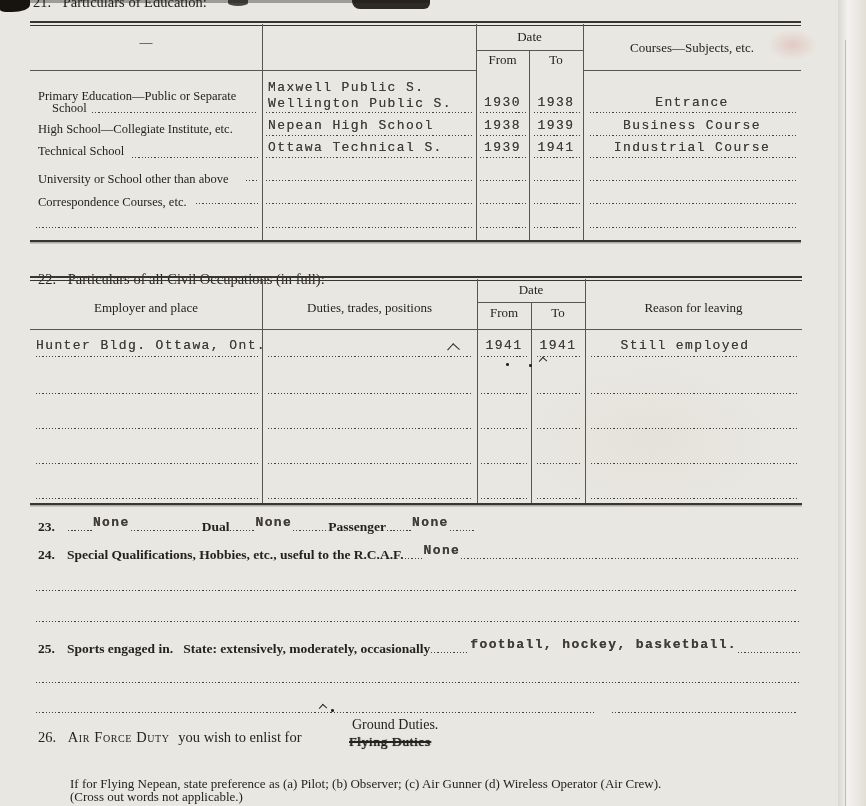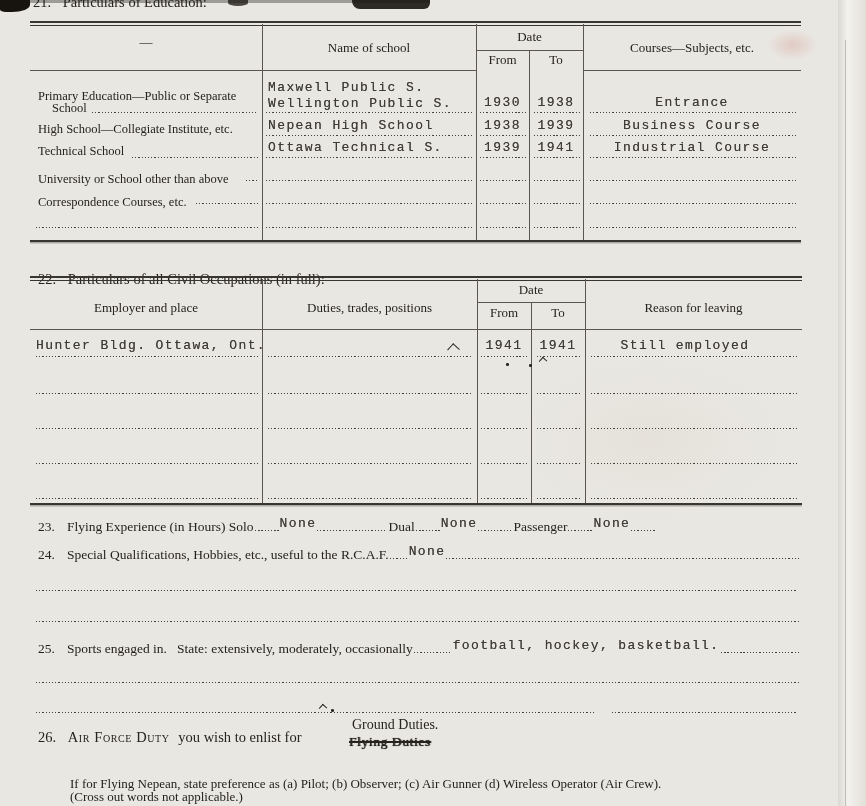--- a/index.html
+++ b/index.html
@@ -10,21 +10,21 @@
   .hdr{font-size:13px;text-align:center;white-space:nowrap;}
   .ttl{font-size:14.5px;white-space:nowrap;}
   .t{font-family:"Liberation Mono","DejaVu Sans Mono",monospace;font-size:13px;letter-spacing:1.4px;
      color:#3f3b37;white-space:nowrap;text-shadow:0 0 .5px rgba(63,59,55,.75);}
   .c{text-align:center;}
   .vl{width:1px;background:#5a554d;}
   .hl{height:1px;background:#5a554d;}
   .dot{height:1.4px;background-image:repeating-linear-gradient(90deg,#45413b 0 1.3px,transparent 1.3px 3.2px);}
   .dbl{height:2px;border-top:2px solid #39362f;border-bottom:1px solid #39362f;}
   .thick{height:2px;background:#39362f;box-shadow:0 1.5px 0 rgba(57,54,47,.35);}
-  .fx{display:flex;align-items:flex-end;white-space:nowrap;font-size:13.5px;}
+  .fx{display:flex;align-items:flex-start;white-space:nowrap;font-size:13.5px;font-weight:bold;}
   .fx .num{margin-right:12px;}
   .lead{height:1.4px;align-self:flex-end;margin:0 1px 4px;flex:0 0 auto;
         background-image:repeating-linear-gradient(90deg,#45413b 0 1.3px,transparent 1.3px 3.2px);}
   .lead.gr{flex:1 1 auto;}
   .tv{position:relative;top:-4px;}
   .caps{font-variant:small-caps;letter-spacing:.6px;}
   .rest{margin-left:5px;}
   .strike{text-decoration:line-through;text-decoration-thickness:1.5px;letter-spacing:.6px;
           text-shadow:0 0 1px rgba(40,38,34,.9),.8px 0 0 rgba(40,38,34,.55);}
   .caretmark{width:8px;height:8px;border-left:1.6px solid #2a2822;border-top:1.6px solid #2a2822;
@@ -55,21 +55,20 @@
   <div class="abs thick" style="left:30px;top:240px;width:771px;"></div>
   <div class="abs vl" style="left:262px;top:24px;height:216px;"></div>
   <div class="abs vl" style="left:476px;top:24px;height:216px;"></div>
   <div class="abs vl" style="left:529px;top:51px;height:189px;"></div>
   <div class="abs vl" style="left:583px;top:24px;height:216px;"></div>
   <div class="abs hl" style="left:476px;top:50px;width:107px;"></div>
   <div class="abs hl" style="left:30px;top:70px;width:446px;"></div>
   <div class="abs hl" style="left:583px;top:70px;width:218px;"></div>
 
   <div class="abs hdr" style="left:30px;top:34px;width:232px;">—</div>
-  <div class="abs hdr" style="left:262px;top:40px;width:214px;">Name of school</div>
   <div class="abs hdr" style="left:476px;top:29px;width:107px;">Date</div>
   <div class="abs hdr" style="left:476px;top:52px;width:53px;">From</div>
   <div class="abs hdr" style="left:529px;top:52px;width:54px;">To</div>
   <div class="abs hdr" style="left:583px;top:40px;width:218px;">Courses—Subjects, etc.</div>
 
   <div class="abs t" style="left:268px;top:80px;">Maxwell Public S.</div>
   <div class="abs s" style="left:38px;top:89px;">Primary Education—Public or Separate</div>
   <div class="abs s" style="left:52px;top:101px;">School</div>
   <div class="abs t" style="left:268px;top:96px;">Wellington Public S.</div>
   <div class="abs t c" style="left:476px;top:95px;width:53px;">1930</div>
@@ -169,21 +168,20 @@
   <div class="abs dot" style="left:537px;top:463px;width:44px;"></div>
   <div class="abs dot" style="left:591px;top:463px;width:207px;"></div>
   <div class="abs dot" style="left:36px;top:498px;width:222px;"></div>
   <div class="abs dot" style="left:268px;top:498px;width:205px;"></div>
   <div class="abs dot" style="left:481px;top:498px;width:46px;"></div>
   <div class="abs dot" style="left:537px;top:498px;width:44px;"></div>
   <div class="abs dot" style="left:591px;top:498px;width:207px;"></div>
 
   <div class="abs fx" style="left:38px;top:519px;">
     <span class="num">23.</span>
-    <span>Flying Experience (in Hours) Solo</span>
     <span class="lead" style="width:24px;"></span>
     <span class="t tv">None</span>
     <span class="lead" style="width:70px;"></span>
     <span>Dual</span>
     <span class="lead" style="width:24px;"></span>
     <span class="t tv">None</span>
     <span class="lead" style="width:34px;"></span>
     <span>Passenger</span>
     <span class="lead" style="width:24px;"></span>
     <span class="t tv">None</span>

